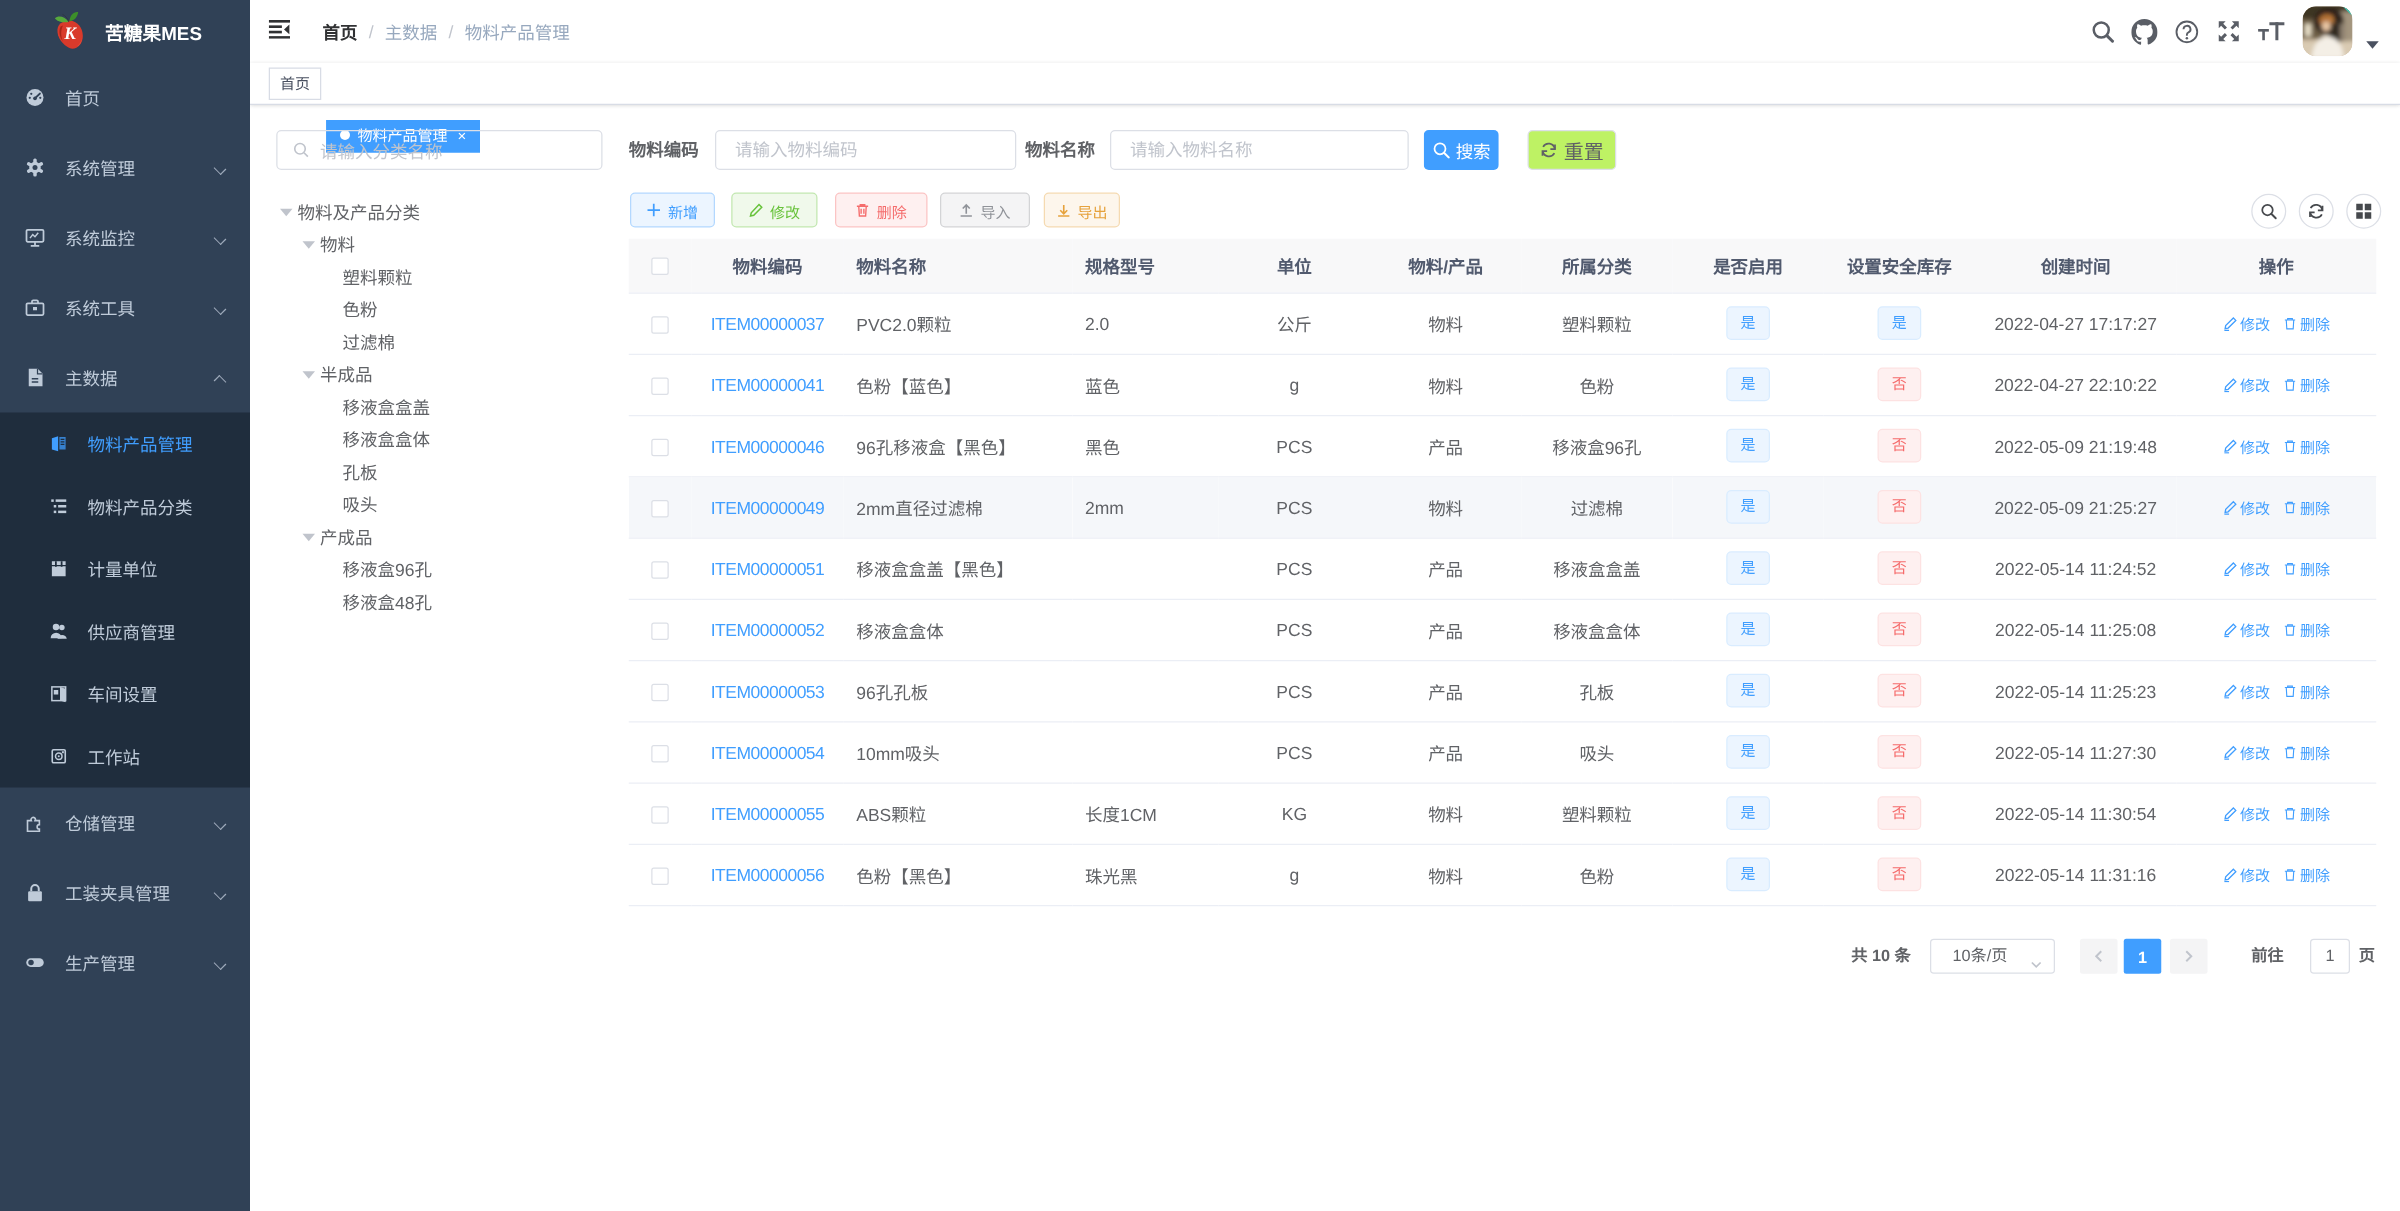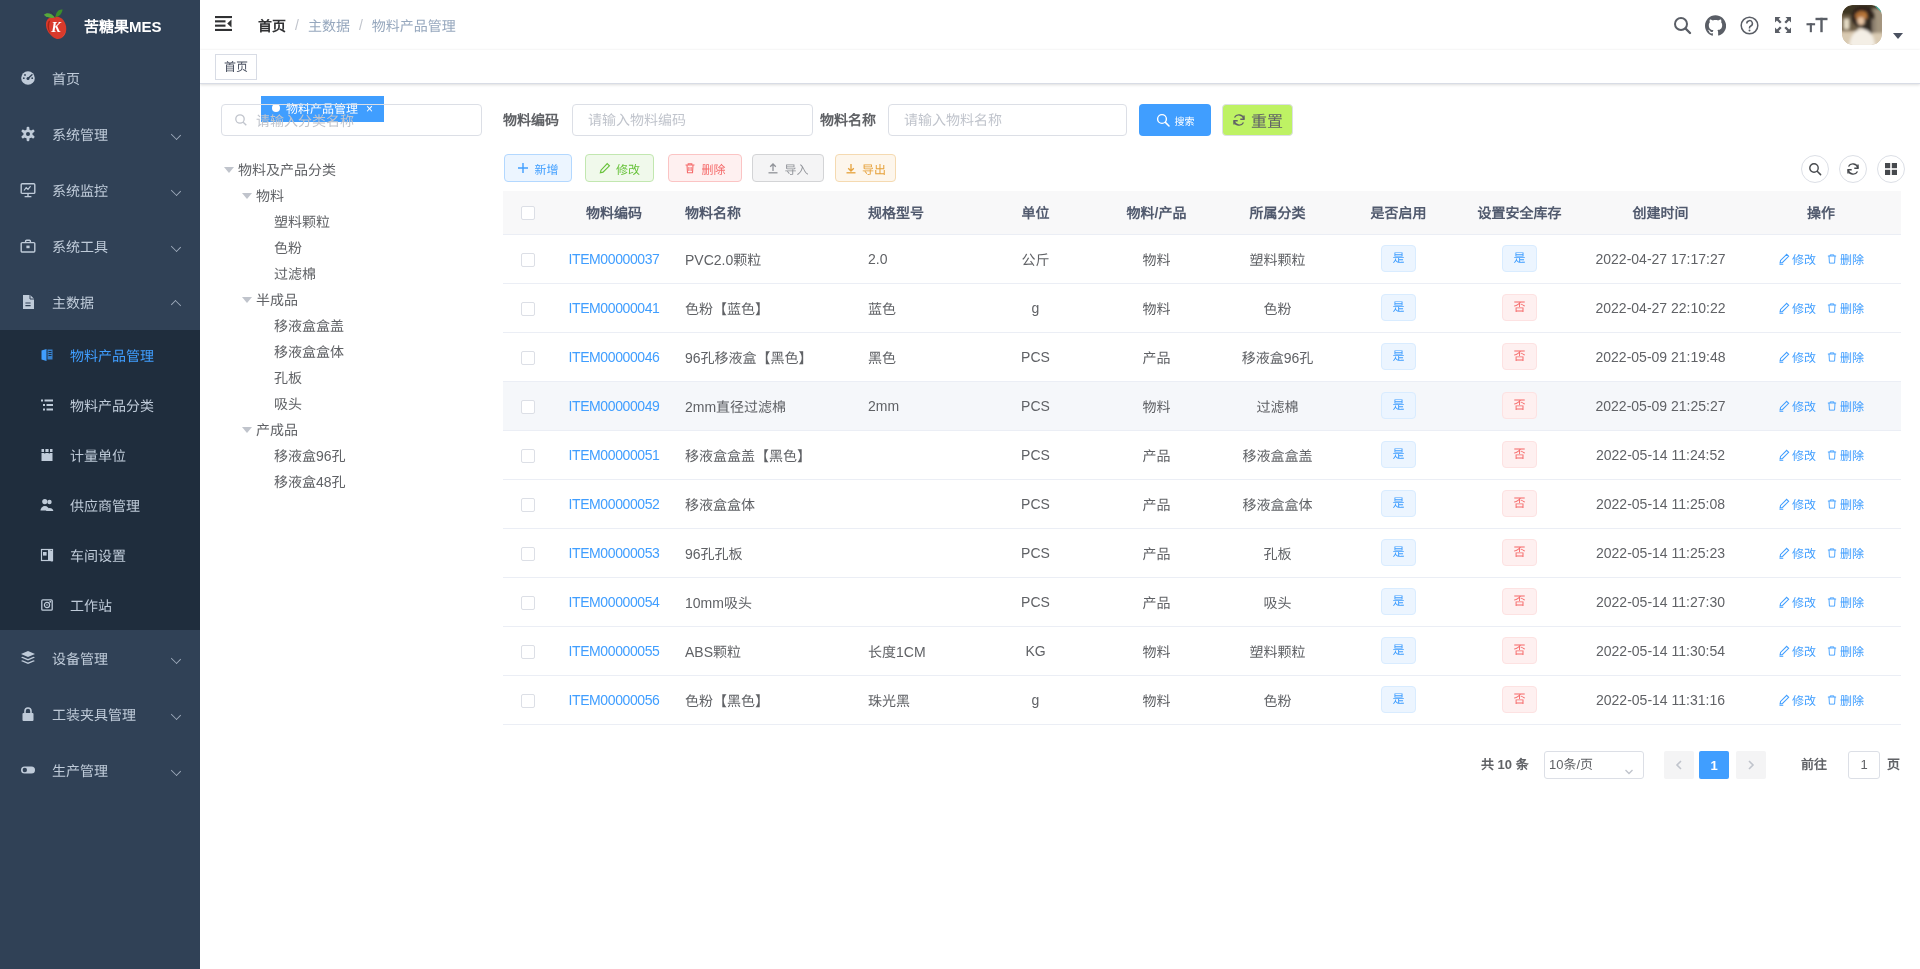--- a/index.html
+++ b/index.html
@@ -54,21 +54,21 @@
 .tn { position:absolute; height:26px; display:flex; align-items:center; font-size:14px; color:#606266; }
 .tn .car { width:0; height:0; border:5px solid transparent; border-top:6px solid #c0c4cc;
   margin-right:4px; position:relative; top:3px; }
 
 
 .flab { position:absolute; top:104px; height:32px; line-height:32px; font-size:14px; font-weight:bold; color:#606266; }
 .fin { position:absolute; top:104px; height:32px; border:1px solid #dcdfe6; border-radius:4px;
   line-height:30px; padding-left:15px; color:#c0c4cc; font-size:14px; background:#fff; }
 .btn { position:absolute; display:inline-flex; align-items:center; justify-content:center;
   border-radius:4px; font-size:12px; border:1px solid transparent; }
-#bsearch { left:1139px; top:104px; width:72px; height:32px; background:#409eff; color:#fff; font-size:10px; }
+#bsearch { left:1139px; top:104px; width:60px; height:32px; background:#409eff; color:#fff; font-size:14px; }
 #breset { left:1222px; top:104px; width:71px; height:32px; background:#bef264; border-color:#dcdfe6; color:#606266; font-size:16px; }
 .mini { top:154px; height:28px; }
 #badd { left:504px; width:68px; background:#ecf5ff; border-color:#b3d8ff; color:#409eff; }
 #bedit { left:585px; width:69px; background:#f0f9eb; border-color:#c2e7b0; color:#67c23a; }
 #bdel { left:668px; width:74px; background:#fef0f0; border-color:#fbc4c4; color:#f56c6c; }
 #bimp { left:752px; width:72px; background:#f4f4f5; border-color:#d3d4d6; color:#909399; }
 #bexp { left:835px; width:61px; background:#fdf6ec; border-color:#f5dab1; color:#e6a23c; }
 .btn svg { margin-right:5px; }
 .circ { position:absolute; top:155px; width:28px; height:28px; border:1px solid #dcdfe6; border-radius:50%;
   display:flex; align-items:center; justify-content:center; background:#fff; }
@@ -88,21 +88,21 @@
 .tag.y { background:#ecf5ff; border:1px solid #d9ecff; color:#409eff; }
 .tag.n { background:#fef0f0; border:1px solid #fde2e2; color:#f56c6c; }
 .op { color:#409eff; font-size:12px; }
 .op svg { vertical-align:-1px; margin-right:2px; }
 .op .sp { display:inline-block; width:10px; }
 
 
 #pag { position:absolute; left:503px; top:751px; width:1398px; height:28px; font-size:13px; color:#606266; font-weight:bold; }
 #pag .tot { position:absolute; left:978px; line-height:28px; }
 #pag .sel { position:absolute; left:1041px; width:100px; height:28px; border:1px solid #dcdfe6;
-  border-radius:3px; line-height:26px; text-align:left; padding-left:4px; font-weight:normal; }
+  border-radius:3px; line-height:26px; text-align:left; padding-left:17px; font-weight:normal; }
 #pag .sel .ch { position:absolute; right:9px; top:8px; }
 .pbtn { position:absolute; top:0; width:30px; height:28px; border-radius:2px; background:#f4f4f5;
   display:flex; align-items:center; justify-content:center; }
 #pag .cur { background:#409eff; color:#fff; font-weight:bold; font-size:13px; }
 #pag .jmp { position:absolute; left:1298px; line-height:28px; }
 #pag .jin { position:absolute; left:1345px; width:32px; height:28px; border:1px solid #dcdfe6;
   border-radius:3px; text-align:center; line-height:26px; font-size:13px; font-weight:normal; }
 #pag .yu { position:absolute; left:1384px; line-height:28px; }
 </style>
 </head>
@@ -227,27 +227,23 @@
           <rect x="1.8" y="1.8" width="10.4" height="10.4" rx="1" fill="none" stroke="#bfcbd9" stroke-width="1.3"></rect>
           <circle cx="7" cy="7" r="2.6" fill="none" stroke="#bfcbd9" stroke-width="1.2"></circle>
           <circle cx="7" cy="7" r=".8" fill="#bfcbd9"></circle>
           <rect x="9.5" y="3" width="1.6" height="1.6" fill="#bfcbd9"></rect>
         </svg>
         <span>工作站</span>
       </div>
   </div>
   <div class="mi">
       <svg class="ic" viewBox="0 0 16 16">
-        <g fill="#bfcbd9">
-          <path d="M8 1 L15 4 8 7 1 4 Z"></path>
-          <path d="M2.5 6.7 L1 7.5 8 10.5 15 7.5 13.5 6.7 8 9 Z"></path>
-          <path d="M2.5 10.2 L1 11 8 14 15 11 13.5 10.2 8 12.5 Z"></path>
-        </g>
-      </svg>
-      <span>设备管理</span>
+        <path d="M2 6.5 h3 a1.8 1.8 0 1 1 3.4-1 l-.4 1 h3.5 v3.2 a1.8 1.8 0 1 0 0 3.6 V15 H2 Z" fill="none" stroke="#bfcbd9" stroke-width="1.3"></path>
+      </svg>
+      <span>仓储管理</span>
       <span class="ar"></span>
     </div>
   <div class="mi">
       <svg class="ic" viewBox="0 0 16 16">
         <rect x="2.5" y="7" width="11" height="8" rx="1" fill="#bfcbd9"></rect>
         <path d="M5 7 V5 a3 3 0 0 1 6 0 v2" fill="none" stroke="#bfcbd9" stroke-width="1.6"></path>
       </svg>
       <span>工装夹具管理</span>
       <span class="ar"></span>
     </div>

